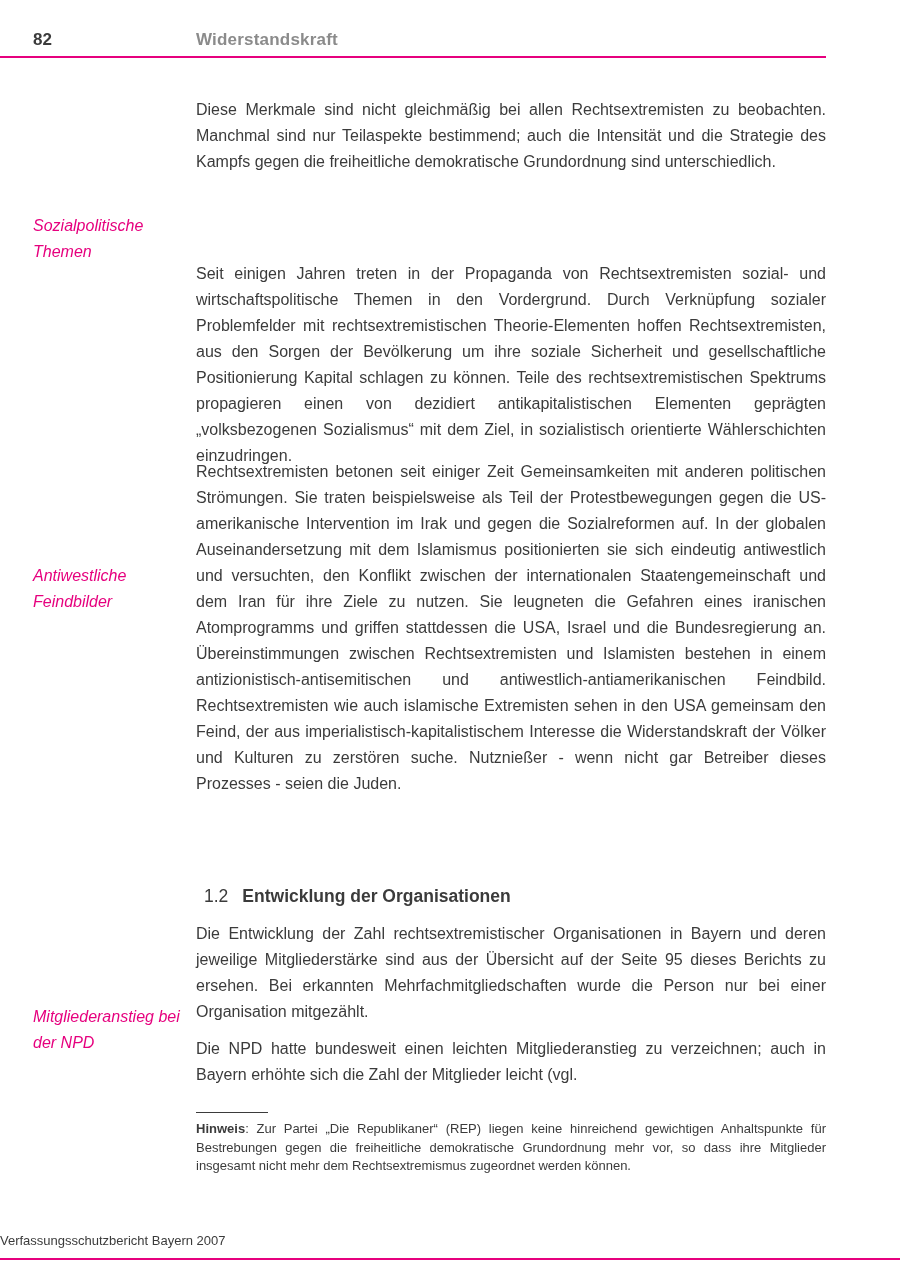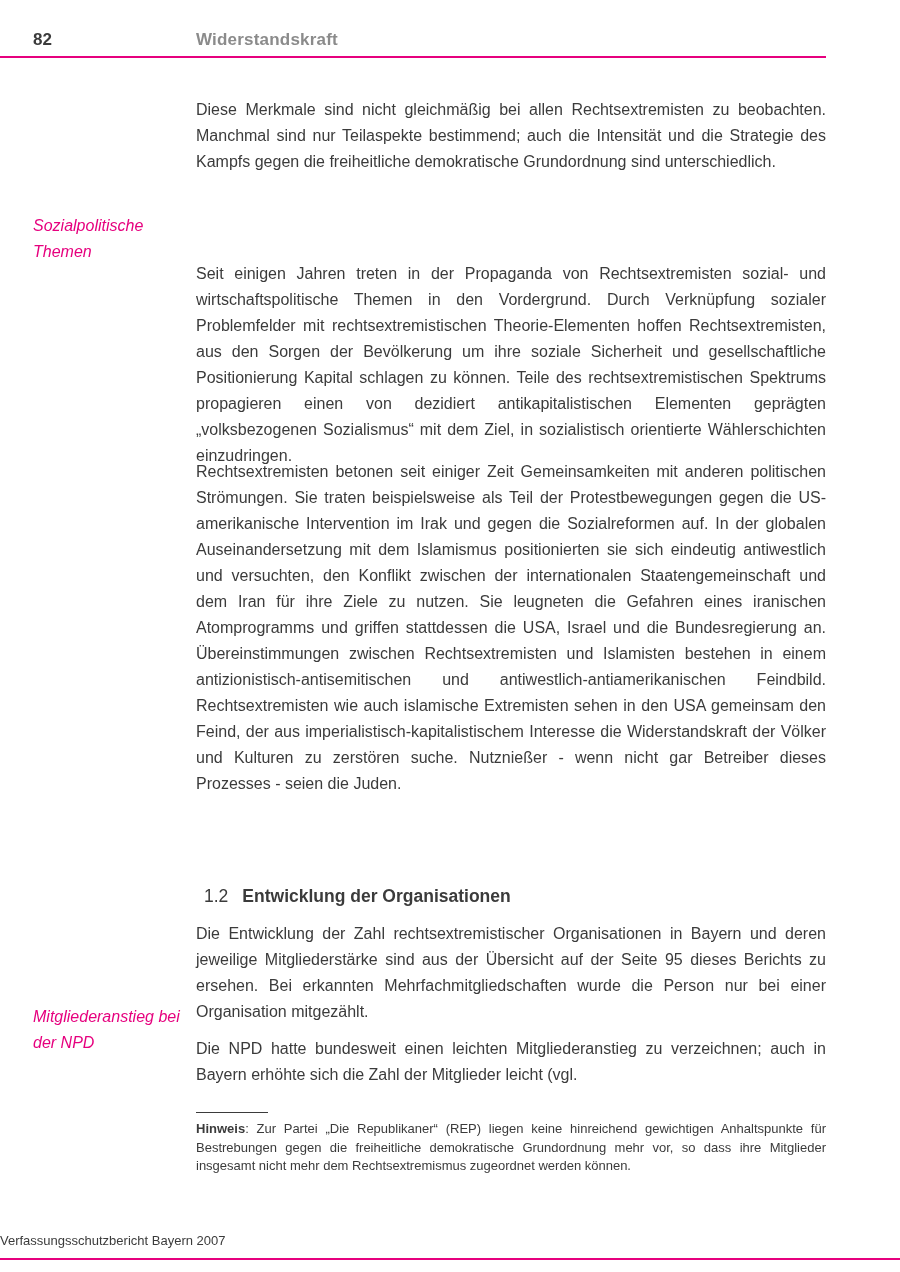--- a/index.html
+++ b/index.html
@@ -75,20 +75,21 @@
 </head>
 <body>
 
 <div class="page">
 
   <span class="page-number">82</span>
   <span class="chapter-header">Widerstandskraft</span>
   <div class="rule rule-top"></div>
 
   <div class="margin-note note-1">Sozialpolitische Themen</div>
+  <div class="margin-note note-2">Antiwestliche Feindbilder</div>
   <div class="margin-note note-3">Mitgliederanstieg bei der NPD</div>
 
   <p class="body-text p1">Diese Merkmale sind nicht gleichmäßig bei allen Rechtsextremisten zu beobachten. Manchmal sind nur Teilaspekte bestimmend; auch die Intensität und die Strategie des Kampfs gegen die freiheitliche demokratische Grundordnung sind unterschiedlich.</p>
   <p class="body-text p2">Seit einigen Jahren treten in der Propaganda von Rechtsextremisten sozial- und wirtschaftspolitische Themen in den Vordergrund. Durch Verknüpfung sozialer Problemfelder mit rechtsextremistischen Theorie-Elementen hoffen Rechtsextremisten, aus den Sorgen der Bevölkerung um ihre soziale Sicherheit und gesellschaftliche Positionierung Kapital schlagen zu können. Teile des rechtsextremistischen Spektrums propagieren einen von dezidiert antikapitalistischen Elementen geprägten „volksbezogenen Sozialismus“ mit dem Ziel, in sozialistisch orientierte Wählerschichten einzudringen.</p>
   <p class="body-text p3">Rechtsextremisten betonen seit einiger Zeit Gemeinsamkeiten mit anderen politischen Strömungen. Sie traten beispielsweise als Teil der Protestbewegungen gegen die US-amerikanische Intervention im Irak und gegen die Sozialreformen auf. In der globalen Auseinandersetzung mit dem Islamismus positionierten sie sich eindeutig antiwestlich und versuchten, den Konflikt zwischen der internationalen Staatengemeinschaft und dem Iran für ihre Ziele zu nutzen. Sie leugneten die Gefahren eines iranischen Atomprogramms und griffen stattdessen die USA, Israel und die Bundesregierung an. Übereinstimmungen zwischen Rechtsextremisten und Islamisten bestehen in einem antizionistisch-antisemitischen und antiwestlich-antiamerikanischen Feindbild. Rechtsextremisten wie auch islamische Extremisten sehen in den USA gemeinsam den Feind, der aus imperialistisch-kapitalistischem Interesse die Widerstandskraft der Völker und Kulturen zu zerstören suche. Nutznießer - wenn nicht gar Betreiber dieses Prozesses - seien die Juden.</p>
 
   <h2 class="section-heading">
     <span class="section-number">1.2</span><span class="section-title">Entwicklung der Organisationen</span>
   </h2>
 

